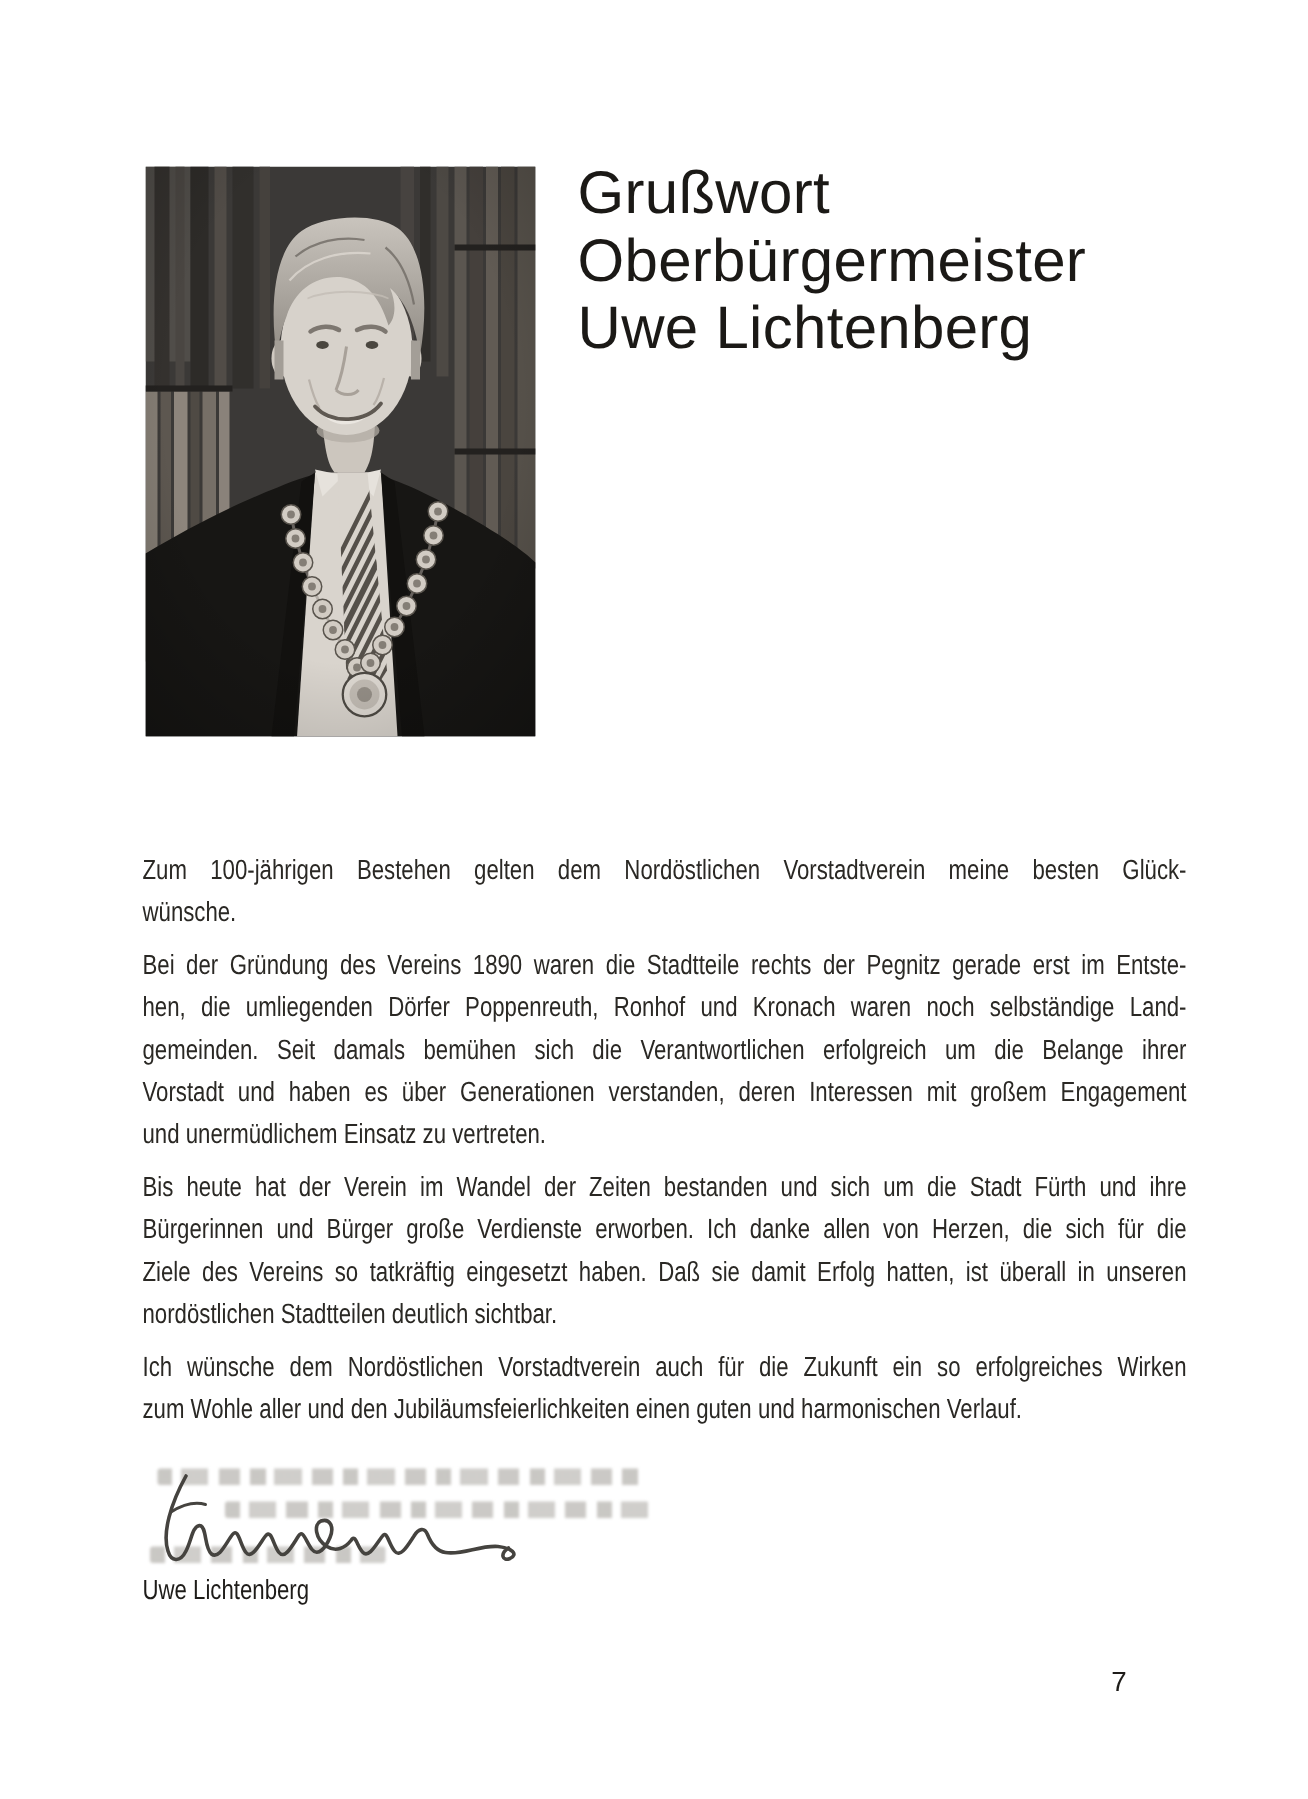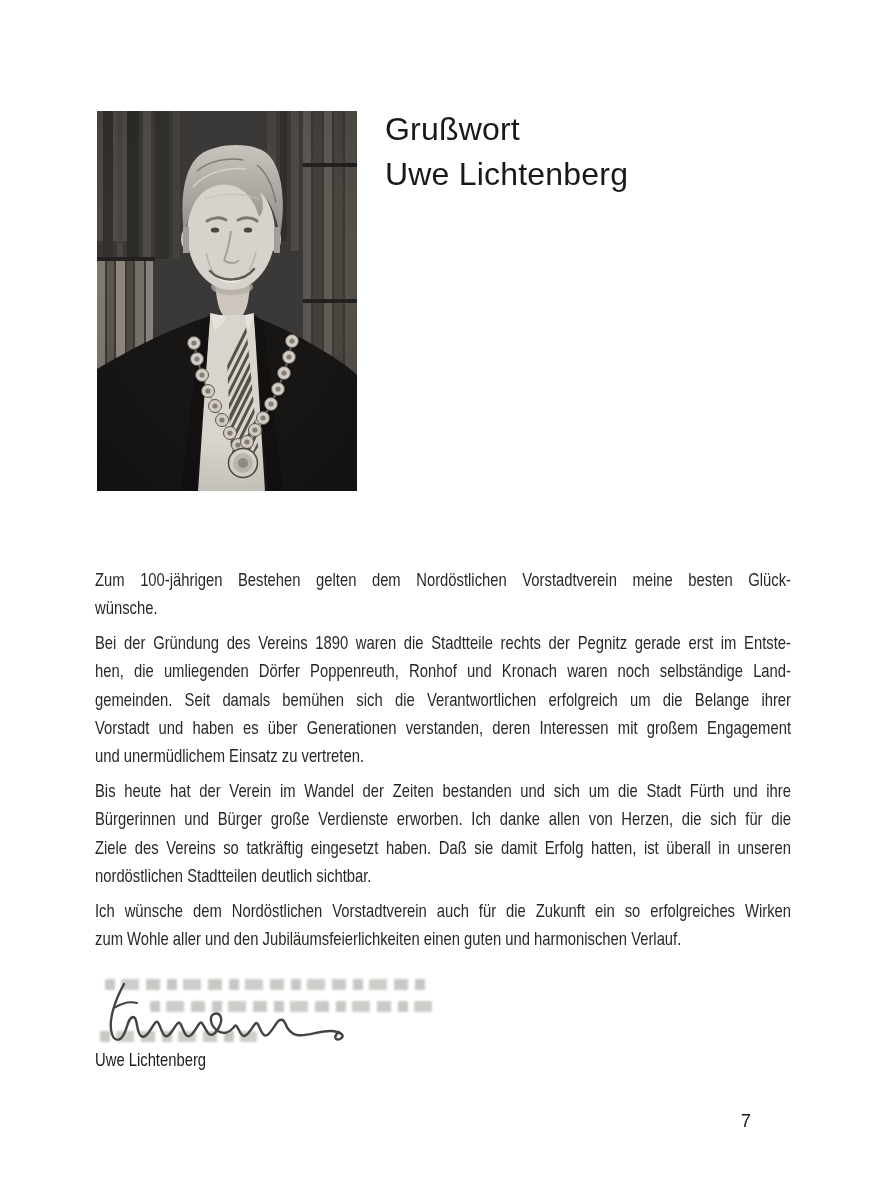--- a/index.html
+++ b/index.html
@@ -5,21 +5,21 @@
   html,body{margin:0;padding:0;background:#9a9a9a;}
   .page{
     position:relative;width:872px;height:1199px;margin:0 auto;
     background:#ffffff;overflow:hidden;
     font-family:"Liberation Sans",sans-serif;color:#262420;
   }
   
   .photo{position:absolute;left:97px;top:111px;width:260px;height:380px;}
   .photo svg{display:block;width:100%;height:100%;}
   
-  .heading{position:absolute;left:385px;top:107px;font-size:32px;line-height:45px;color:#1b1916;letter-spacing:.2px;}
+  .heading{position:absolute;left:385px;top:107px;font-size:40px;line-height:45px;color:#1b1916;letter-spacing:.2px;}
   .heading div{white-space:nowrap;}
   
   .bodytext{
     position:absolute;left:95px;top:566px;width:870px;
     transform:scaleX(0.8);transform-origin:0 0;
     font-size:18.5px;line-height:28.3px;color:#2a2824;
   }
   .para{margin:0 0 6.5px 0;}
   .line{text-align:justify;text-align-last:justify;}
   .line.last{text-align-last:left;}
@@ -193,20 +193,21 @@
         <circle cx="146" cy="352" r="10" fill="#c2bcb4"></circle>
         <circle cx="146" cy="352" r="5" fill="#958f87"></circle>
       </g>
 
       <rect width="260" height="380" fill="url(#vig)"></rect>
     </svg>
   </div>
 
   <div class="heading">
     <div>Grußwort</div>
+    <div>Oberbürgermeister</div>
     <div>Uwe Lichtenberg</div>
   </div>
 
   <div class="bodytext">
     <div class="para">
       <div class="line">Zum 100-jährigen Bestehen gelten dem Nordöstlichen Vorstadtverein meine besten Glück-</div>
       <div class="line last">wünsche.</div>
     </div>
     <div class="para">
       <div class="line">Bei der Gründung des Vereins 1890 waren die Stadtteile rechts der Pegnitz gerade erst im Entste-</div>

